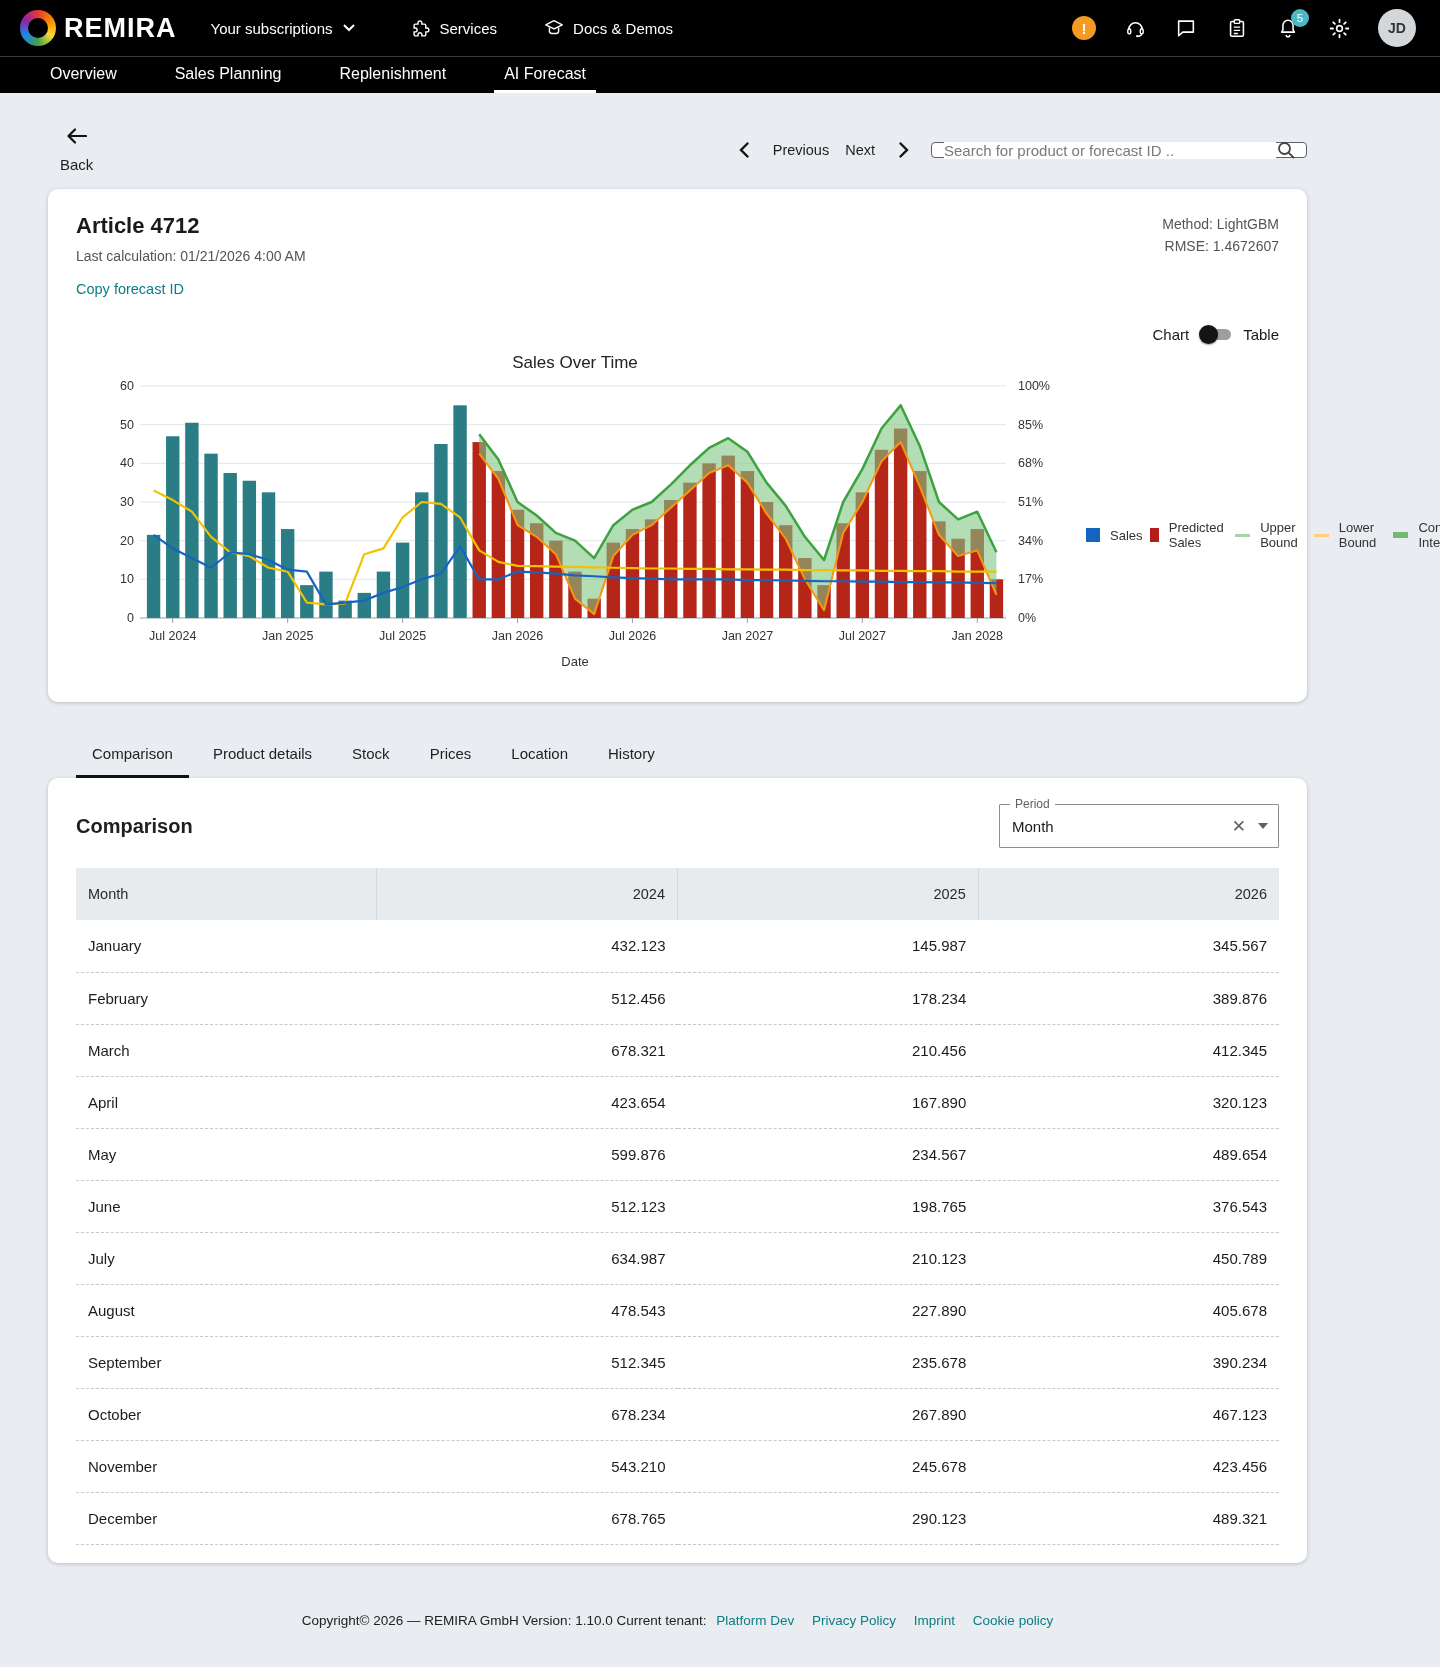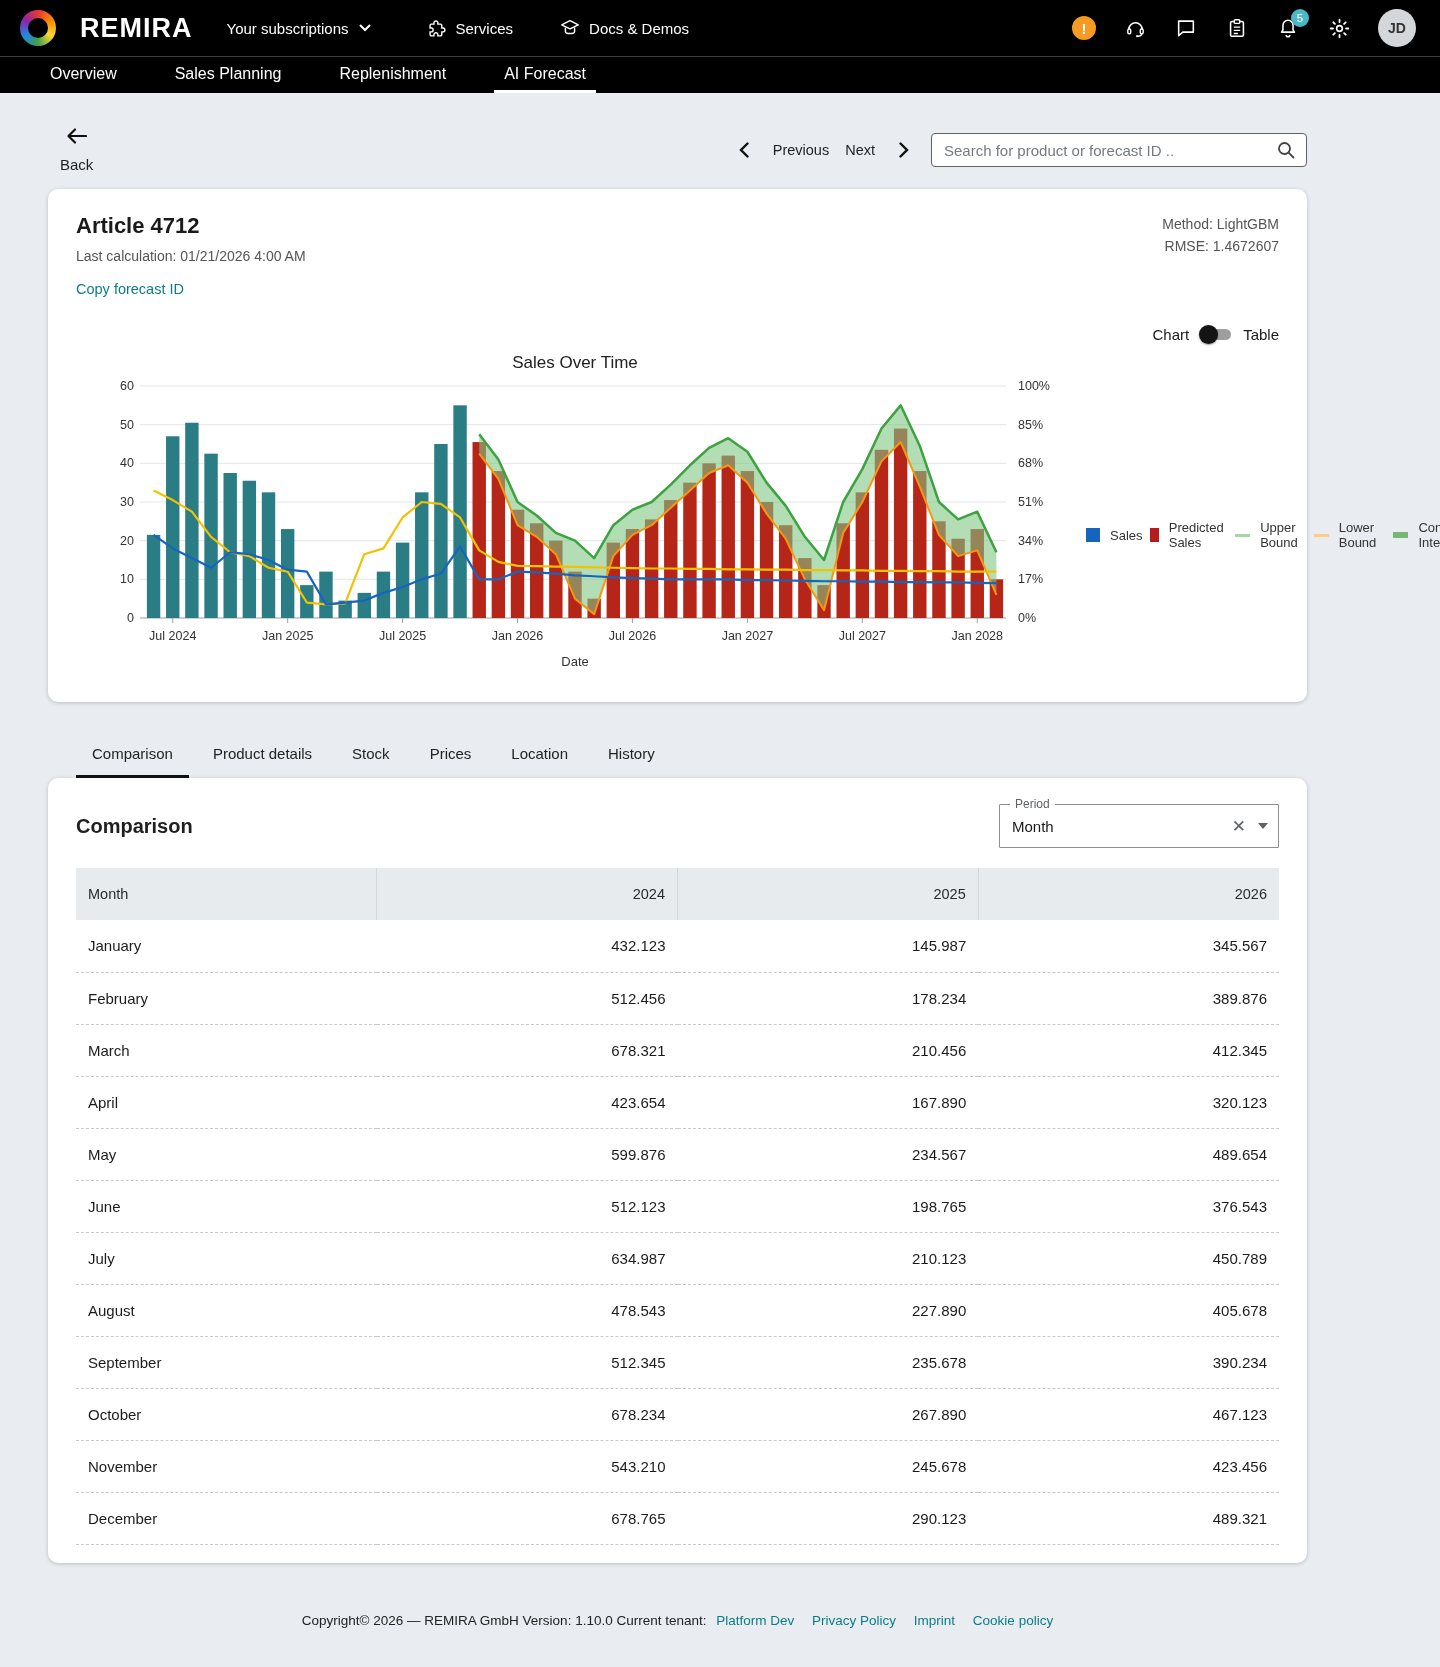--- a/index.html
+++ b/index.html
@@ -7,21 +7,21 @@
     width: 1440px; min-height: 1667px;
     background: #e9edf1;
     font-family: "Liberation Sans", sans-serif;
     color: #1f1f1f;
   }
   
   .topbar {
     background:#000; height:56px; display:flex; align-items:center;
     padding:0 24px 0 20px; color:#fff;
   }
-  .brand { display:flex; align-items:center; gap:24px; }
+  .brand { display:flex; align-items:center; gap:8px; }
   .brand-swirl {
     width:36px; height:36px; border-radius:50%;
     background: conic-gradient(#e53935,#fb8c00,#fdd835,#43a047,#1e88e5,#8e24aa,#e53935);
     position:relative;
   }
   .brand-swirl::after{
     content:""; position:absolute; inset:8px; border-radius:50%; background:#000;
   }
   .brand-name { font-size:27px; font-weight:bold; letter-spacing:1px; color:#fff; }
   .nav-item { display:flex; align-items:center; gap:8px; font-size:15px; color:#fff; cursor:pointer; }
@@ -54,21 +54,21 @@
   }
   .subnav-item.active { border-bottom-color:#fff; }
   
   .page { width:1259px; margin-left:48px; }
   .toolbar { display:flex; align-items:center; margin-top:40px; height:34px; }
   .back-btn { display:flex; align-items:center; gap:12px; font-size:15px; margin-left:12px; cursor:pointer;flex-direction:column; }
   .pager { margin-left:auto; display:flex; align-items:center; gap:24px; margin-right:22px; font-size:14.5px; }
   .pager .labels { display:flex; gap:16px; }
   .pager-chev { cursor:pointer; display:flex; }
   .search-box {
-    width:376px; height:34px; background:#fff; border:1px solid #5f6368; border-radius:4px;
+    width:376px; height:16px; background:#fff; border:1px solid #5f6368; border-radius:4px;
     display:flex; align-items:center; padding:0 10px 0 12px;
   }
   .search-box input {
     border:none; outline:none; flex:1; font-size:15px; font-family:"Liberation Sans",sans-serif; color:#333;
   }
   .search-box input::placeholder { color:#767b80; }
   
   .card {
     background:#fff; border-radius:10px; box-shadow:0 1px 4px rgba(0,0,0,.2);
     padding:24px 28px; margin-top:22px;

